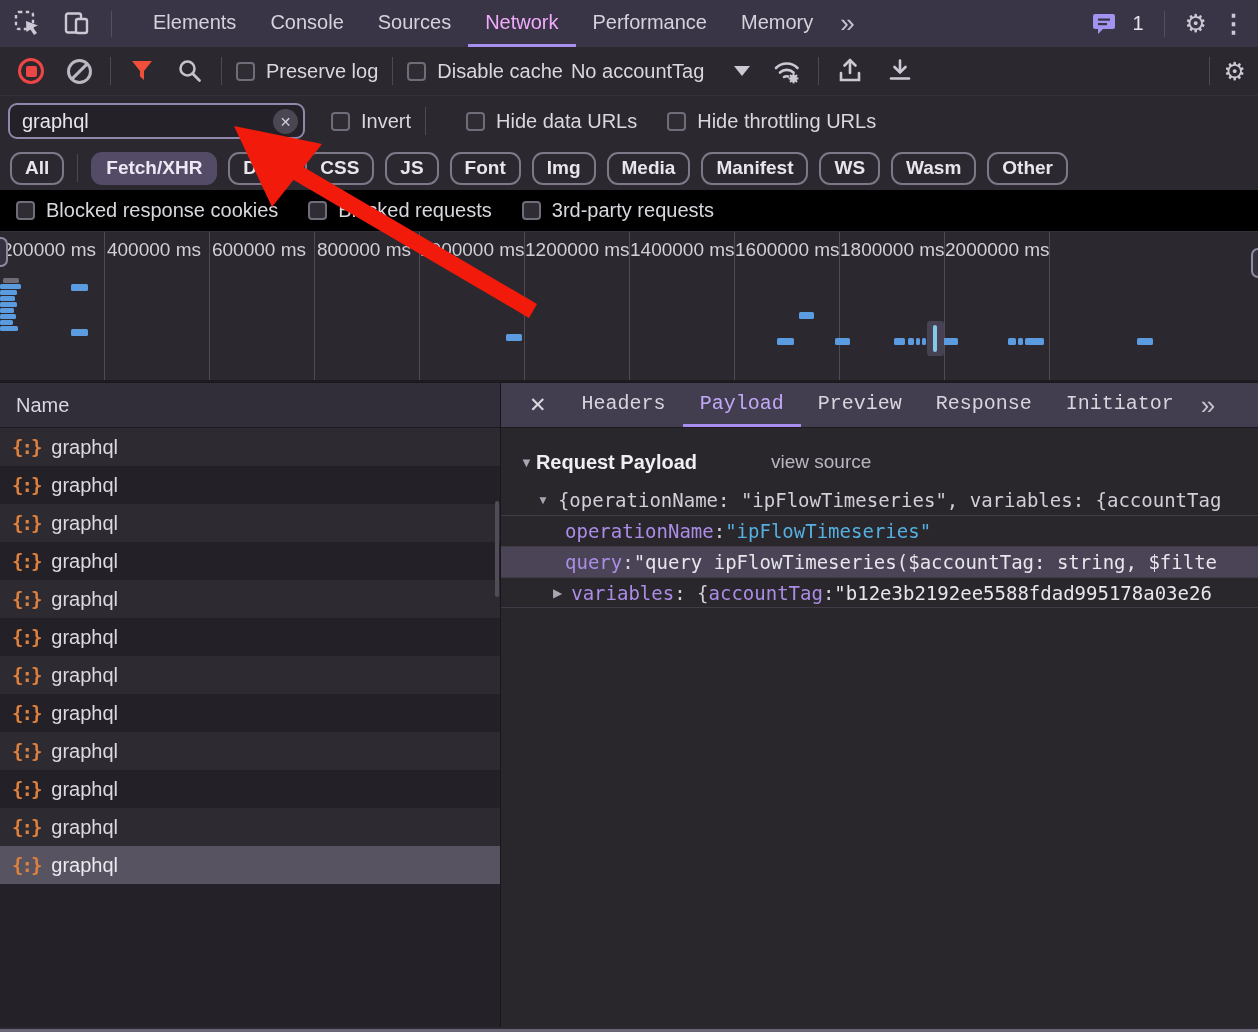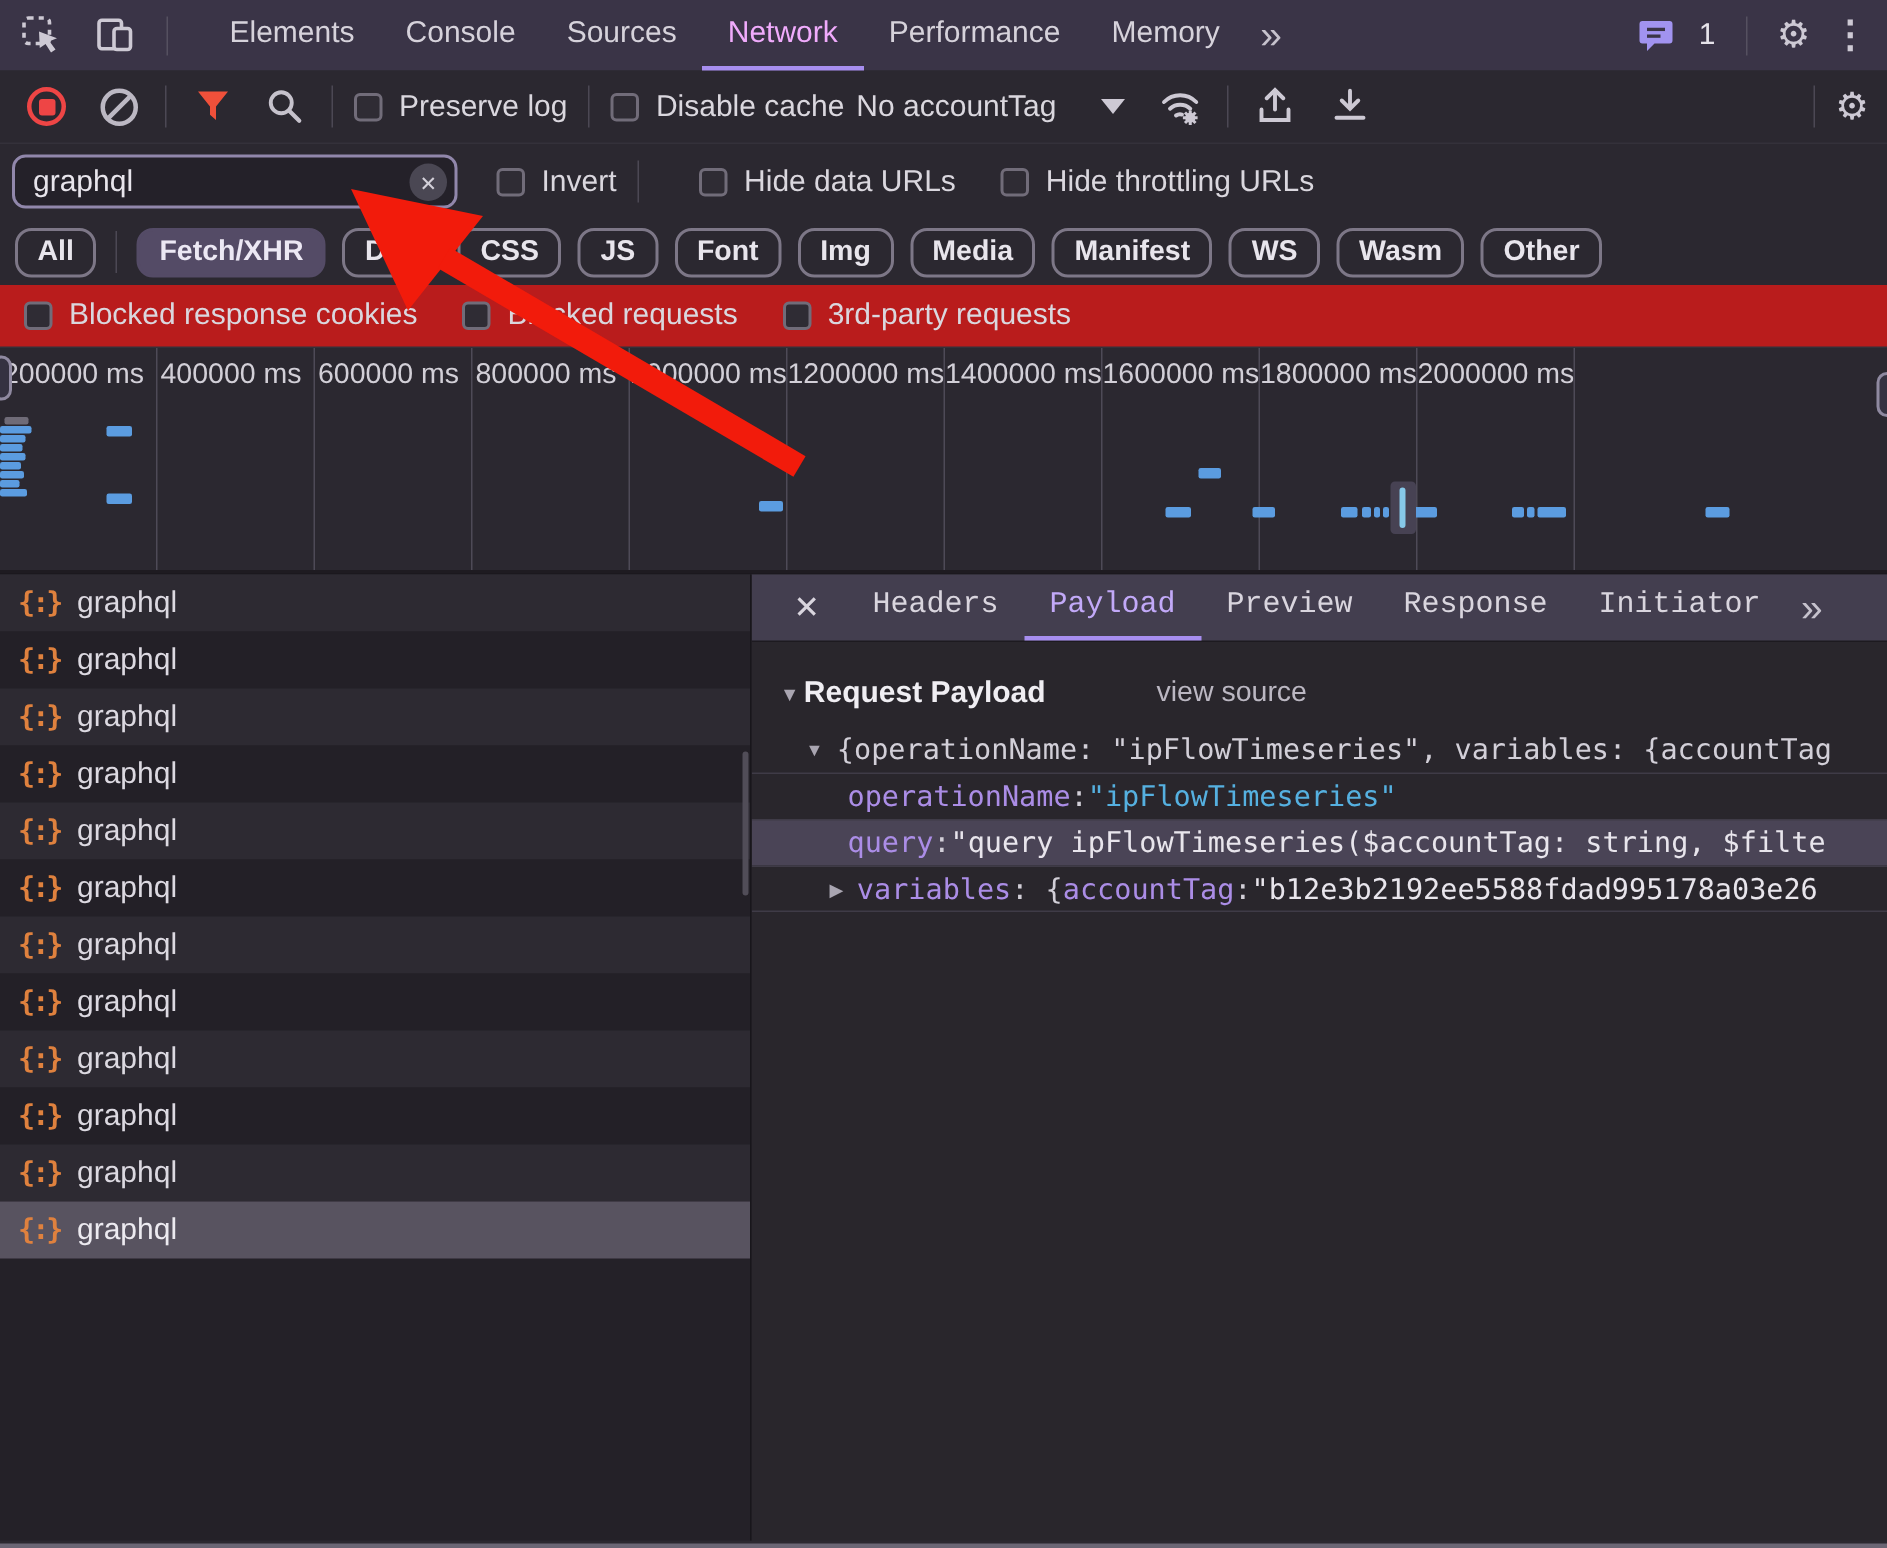--- a/index.html
+++ b/index.html
@@ -38,21 +38,21 @@
   .filter-input { position:relative; width:297px; height:36px; border:2px solid #9187ab; border-radius:9px; background:#242129; display:flex; align-items:center; padding:0 40px 0 12px; flex:none; }
   .filter-input .val { font-size:20px; color:#e8e5ec; }
   .clear-btn { position:absolute; right:5px; top:4px; width:25px; height:25px; border-radius:50%; background:#4a4753; color:#d3d0d9; font-size:14px; display:flex; align-items:center; justify-content:center; }
   .filterrow .checkbox { margin-left:26px; }
   
   .chipsrow { height:44px; background:#2b2830; display:flex; align-items:center; gap:11px; padding-left:10px; }
   .chip { display:inline-flex; align-items:center; height:33px; padding:0 13px; border:2px solid #7d7787; border-radius:11px; font-size:19px; font-weight:bold; color:#e8e5ec; flex:none; }
   .chip.active { background:#544b66; border-color:#544b66; color:#ece8f4; }
   .chipsrow .vsep { margin:0 2px; }
   
-  .blockedrow { height:42px; background:#b91c1c; display:flex; align-items:center; gap:30px; padding-left:16px; border-bottom:1px solid #34313a; }
+  .blockedrow { height:42px; background:#000000; display:flex; align-items:center; gap:30px; padding-left:16px; border-bottom:1px solid #34313a; }
   
   .timeline { position:relative; height:150px; background:#2b2830; border-bottom:2px solid #1e1b21; overflow:hidden; }
   .tl-cols { position:absolute; inset:0; display:flex; }
   .tl-col { width:105px; flex:none; border-right:1px solid #4e4a57; }
   .tl-col span { display:block; text-align:right; padding:7px 8px 0 0; font-size:19px; color:#d2cfd7; white-space:nowrap; overflow:hidden; }
   .tl-bar { position:absolute; border-radius:1.5px; }
   .tl-marker { position:absolute; border-radius:3px; }
   .tl-marker i { position:absolute; border-radius:2px; }
   .grip { position:absolute; width:14px; height:30px; border:2px solid #8f89a0; border-radius:7px; background:#353241; }
   
@@ -311,20 +311,21 @@
     <div class="tl-bar" style="left: 1018px; top: 106px; width: 5px; height: 7px; background: rgb(91, 156, 224);"></div>
     <div class="tl-bar" style="left: 1025px; top: 106px; width: 19px; height: 7px; background: rgb(91, 156, 224);"></div>
     <div class="tl-bar" style="left: 1137px; top: 106px; width: 16px; height: 7px; background: rgb(91, 156, 224);"></div>
     <div class="tl-marker" style="left: 927px; top: 89px; width: 17px; height: 35px; background: rgb(71, 66, 83);">
       <i style="left: 6px; top: 4px; width: 4px; height: 27px; background: rgb(134, 200, 232);"></i>
     </div>
   </div>
 
 <div class="main">
   <div class="name-panel">
+    <div class="panel-header">Name</div>
     <div id="req-rows">
         <div class="req-row light">
           <span class="req-icon">{:}</span>
           <span>graphql</span>
         </div>
         <div class="req-row dark">
           <span class="req-icon">{:}</span>
           <span>graphql</span>
         </div>
         <div class="req-row light">

